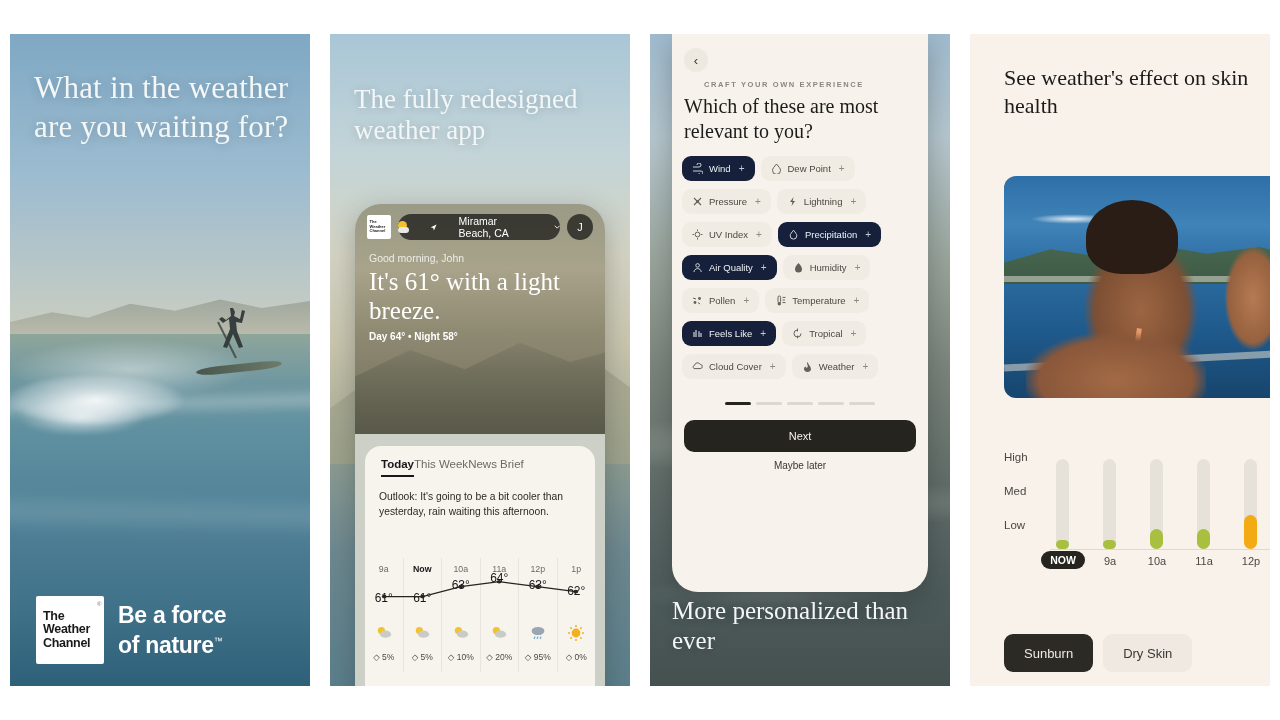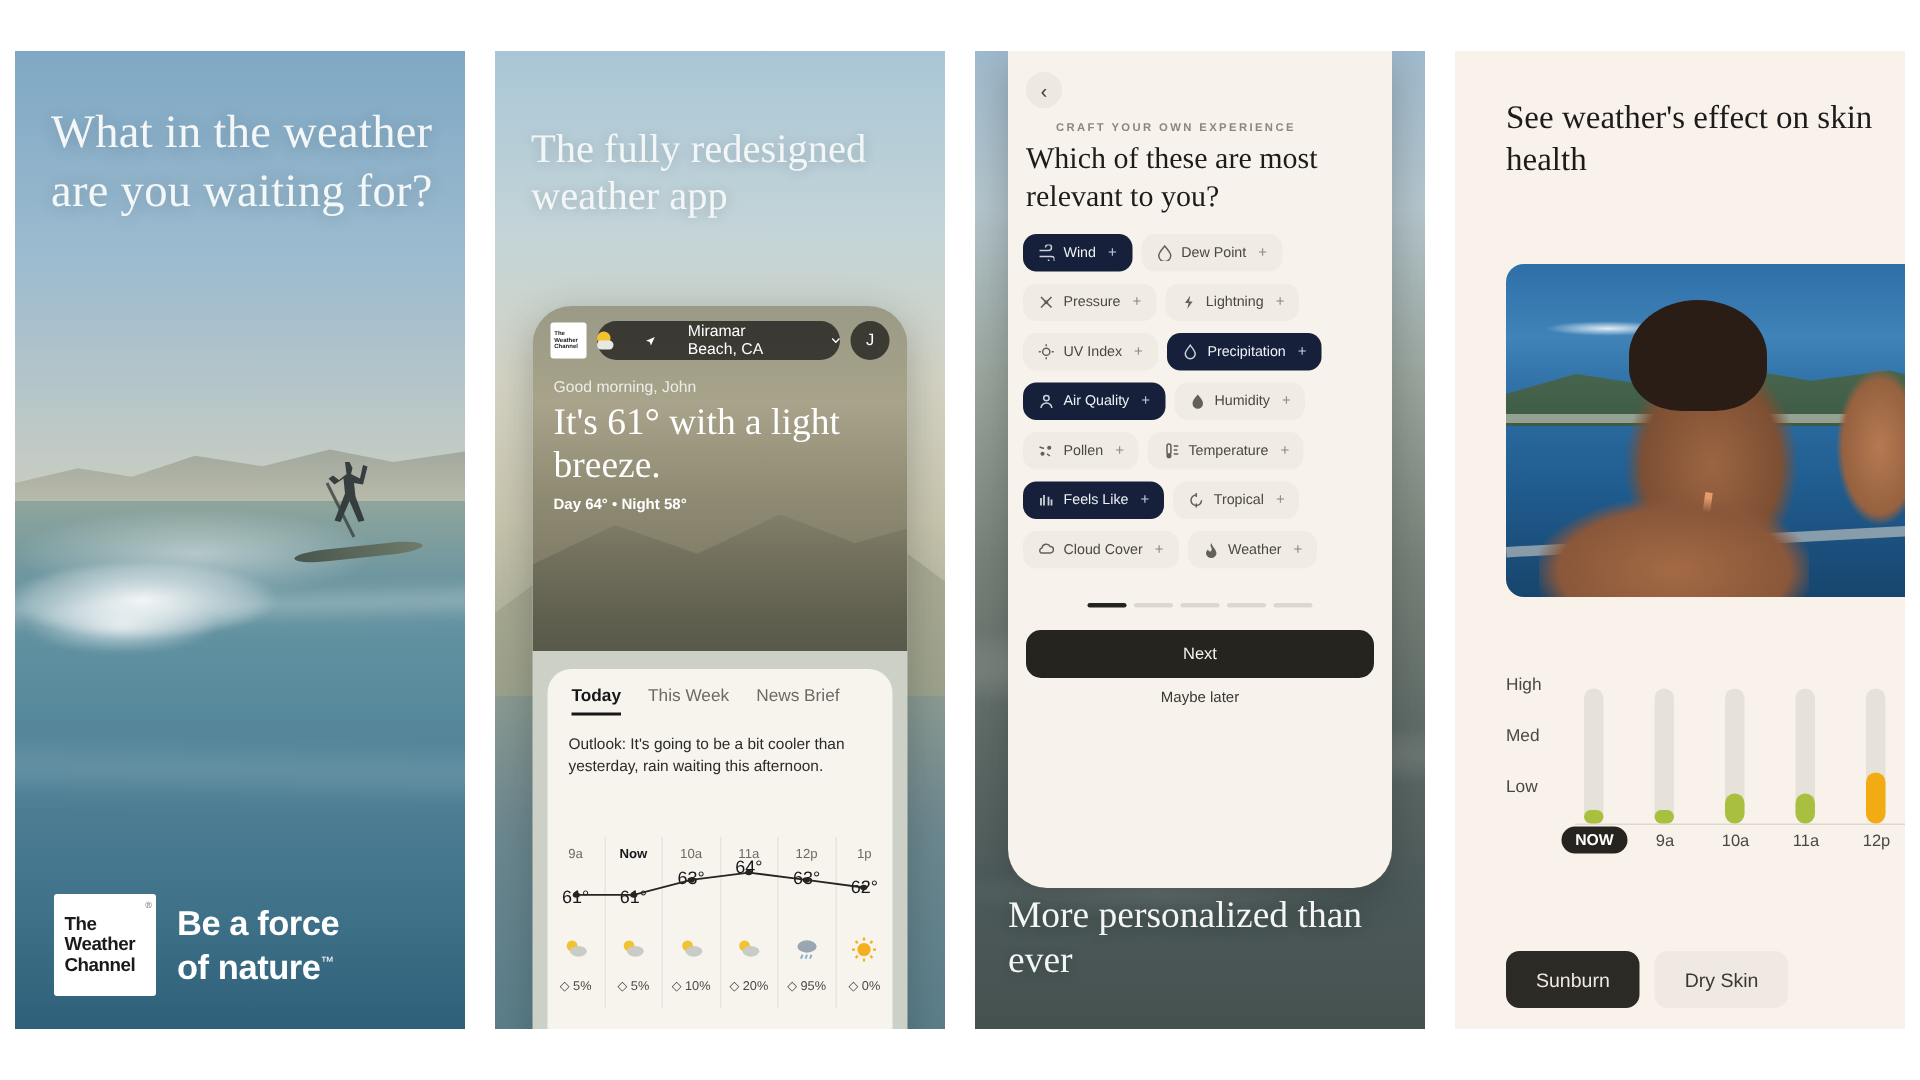--- a/index.html
+++ b/index.html
@@ -113,21 +113,21 @@
   .mini-logo span { font-size:4px; font-weight:bold; color:#222; line-height:4.6px; }
   .loc-pill { flex:1; height:26px; background:rgba(20,20,20,.72); border-radius:14px; display:flex; align-items:center; justify-content:center; gap:21px; color:#fff; font-size:10.5px; }
   .sun-cloud { width:14px; height:12px; position:relative; }
   .sun-cloud .s { position:absolute; left:0; top:0; width:9px; height:9px; background:#f2c230; border-radius:50%; }
   .sun-cloud .c { position:absolute; right:0; bottom:0; width:11px; height:6px; background:#e8e8e4; border-radius:4px; }
   .avatar-j { width:26px; height:26px; border-radius:50%; background:#3b3a33; color:#fff; font-size:11px; display:flex; align-items:center; justify-content:center; }
   .greet { padding:12px 14px 0; color:rgba(255,255,255,.8); font-size:10.5px; position:relative; z-index:3;}
   .big-temp { padding:3px 14px 0; font-family:"Liberation Serif",serif; font-size:25px; line-height:29px; color:#fff; position:relative; z-index:3;}
   .daynight { padding:6px 14px 0; color:#fff; font-size:10px; font-weight:bold; position:relative; z-index:3;}
   .sheet { position:absolute; left:10px; right:10px; top:242px; bottom:0; background:#f7f4ee; border-radius:16px 16px 0 0; }
-  .tabs { display:flex; gap:18px; padding:12px 16px 0; font-size:11.5px; color:#6c6a63; }
+  .tabs { display:flex; padding:12px 16px 0; font-size:11.5px; color:#6c6a63; }
   .tabs .tab.active { color:#17161a; font-weight:bold; border-bottom:2px solid #17161a; padding-bottom:5px; }
   .outlook { padding:12px 14px 0; font-size:10.3px; line-height:15px; color:#2b2a27; }
   .outlook b { font-weight:normal; }
   .hourly { position:absolute; left:0; right:0; top:112px; bottom:52px; }
   .hr-cols { display:flex; height:100%; }
   .hr-col { flex:1; border-right:1px solid rgba(0,0,0,.06); position:relative; text-align:center; }
   .hr-col:last-child{border-right:none;}
   .hr-time { font-size:8.8px; color:#6c6a63; padding-top:6px; }
   .hr-col.now .hr-time { color:#17161a; font-weight:bold; }
   .hr-temp { position:absolute; left:0; right:0; font-size:12px; color:#17161a; }

